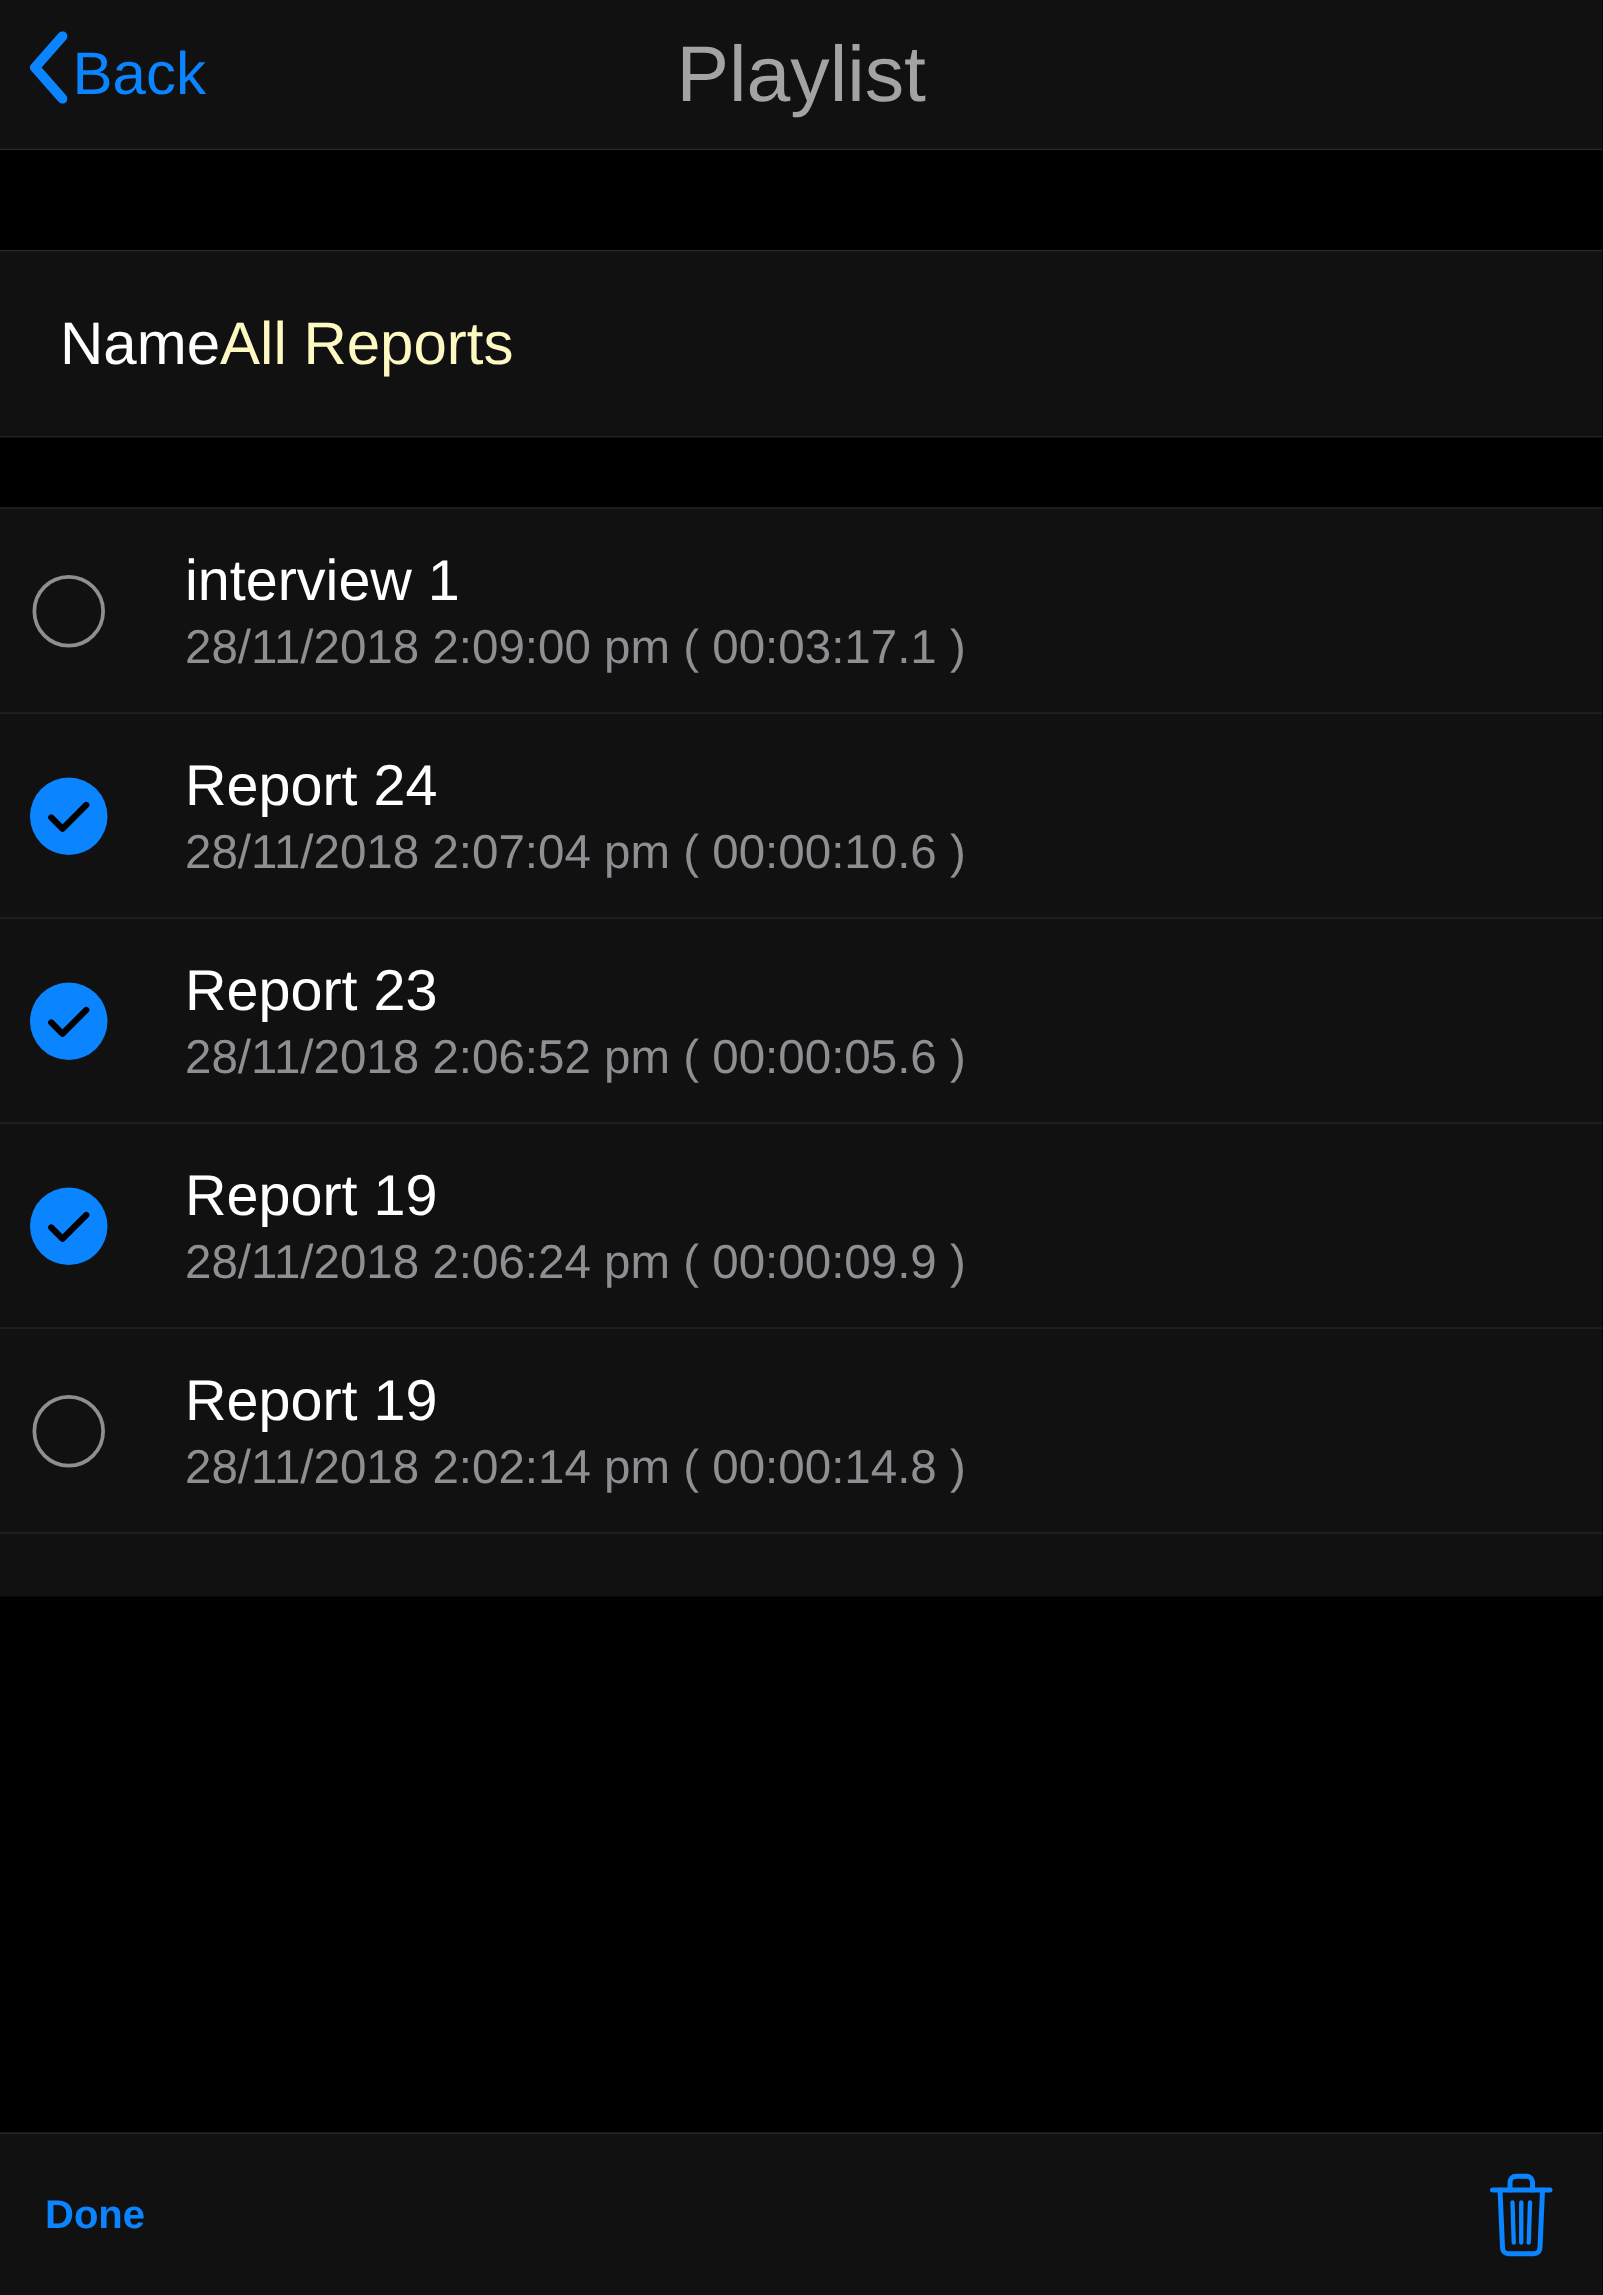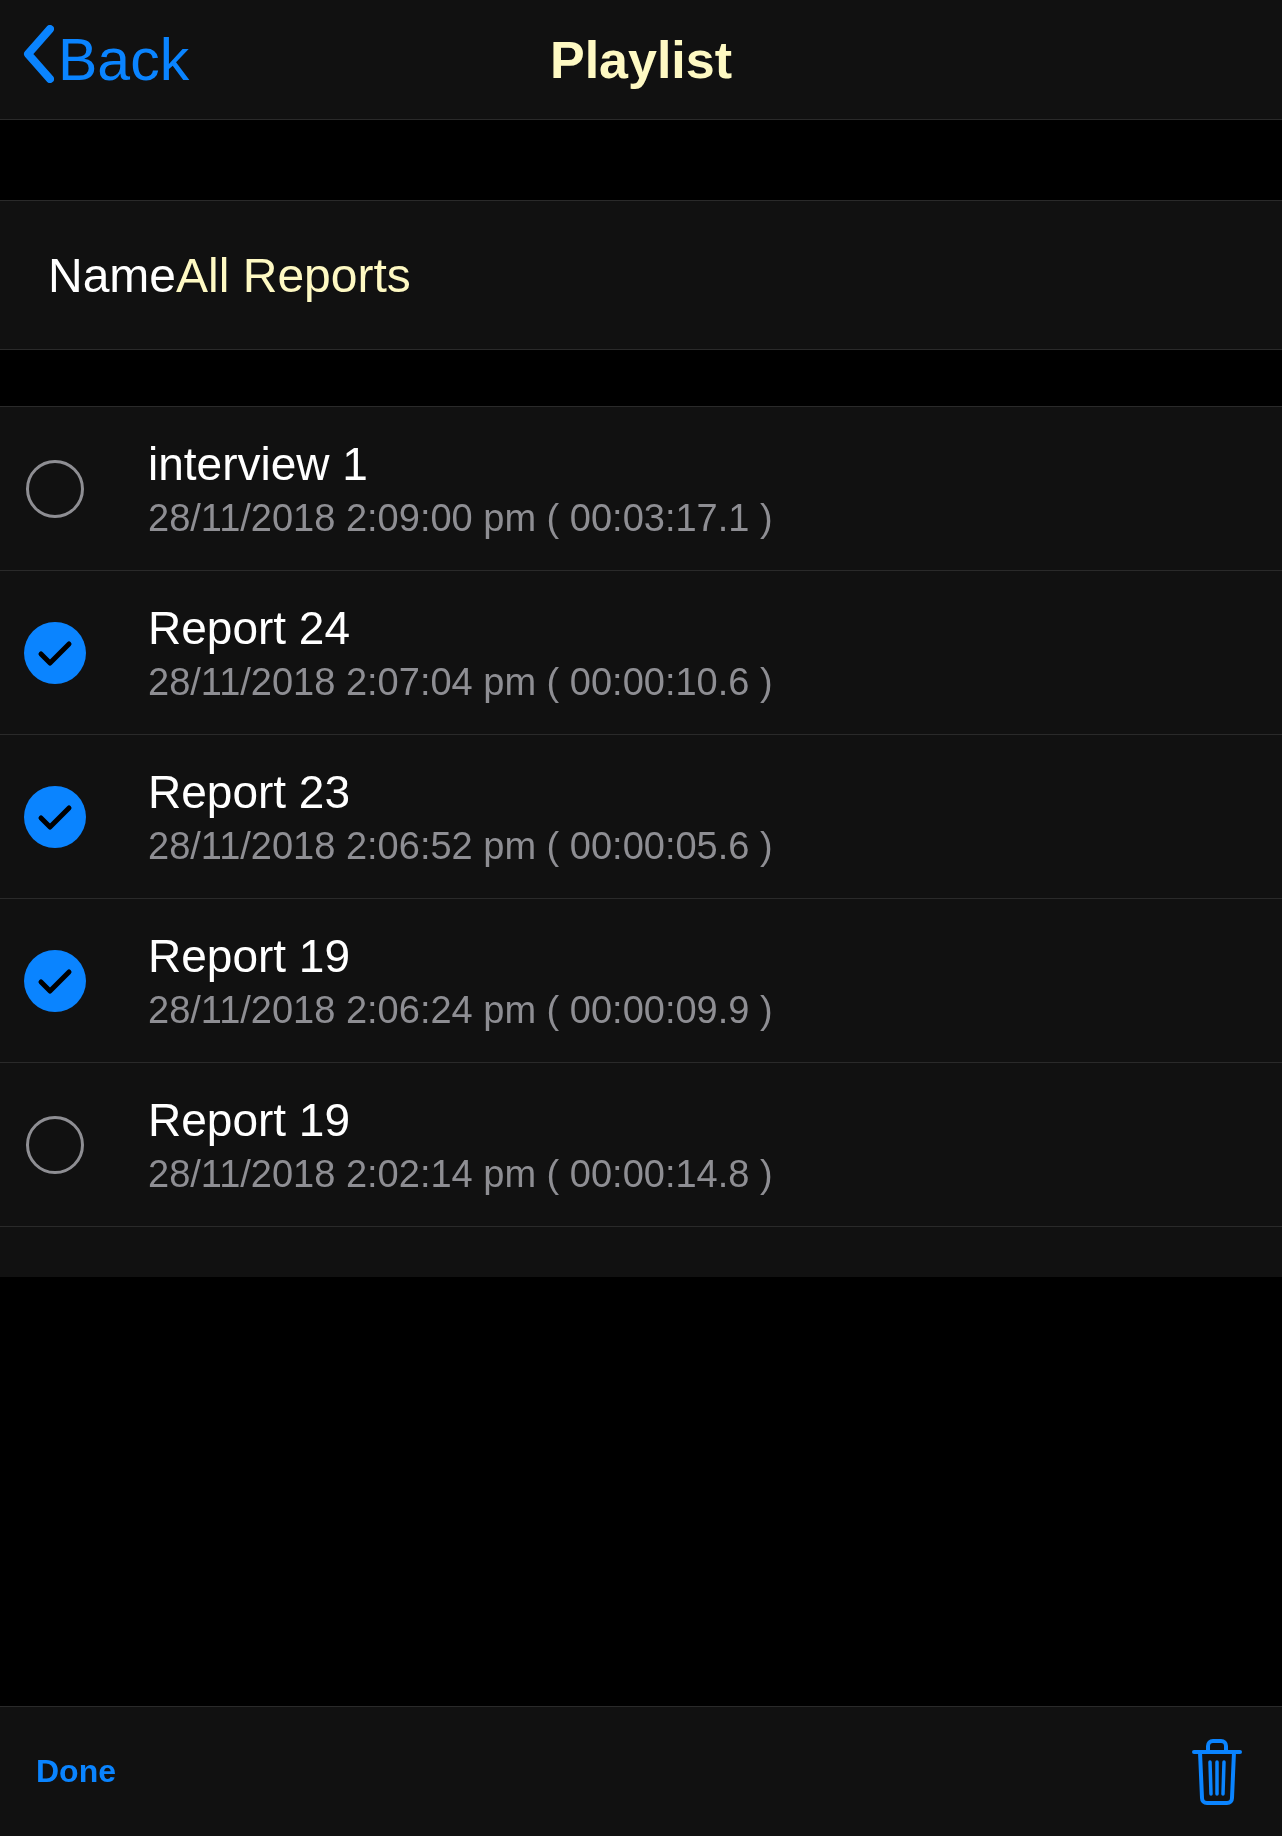--- a/index.html
+++ b/index.html
@@ -20,36 +20,36 @@
       background: #111111;
       border-bottom: 1px solid #2a2a2a;
       display: flex;
       align-items: center;
       position: relative;
     }
     .back-button {
       display: flex;
       align-items: center;
       color: #0a84ff;
-      font-size: 59px;
+      font-size: 48px;
       padding-left: 20px;
       cursor: pointer;
     }
     .back-chevron {
       font-size: 66px;
       font-weight: 600;
       margin-right: 4px;
     }
     .nav-title {
       position: absolute;
       left: 50%;
       transform: translateX(-50%);
-      color: #fef9c3;
-      font-size: 52px;
-      font-weight: 700;
+      color: #a3a3a3;
+      font-size: 63px;
+      font-weight: 400;
     }
     .gap-section {
       height: 80px;
       background: #000;
     }
     .header-row {
       height: 150px;
       background: #111111;
       border-top: 1px solid #2a2a2a;
       border-bottom: 1px solid #2a2a2a;

